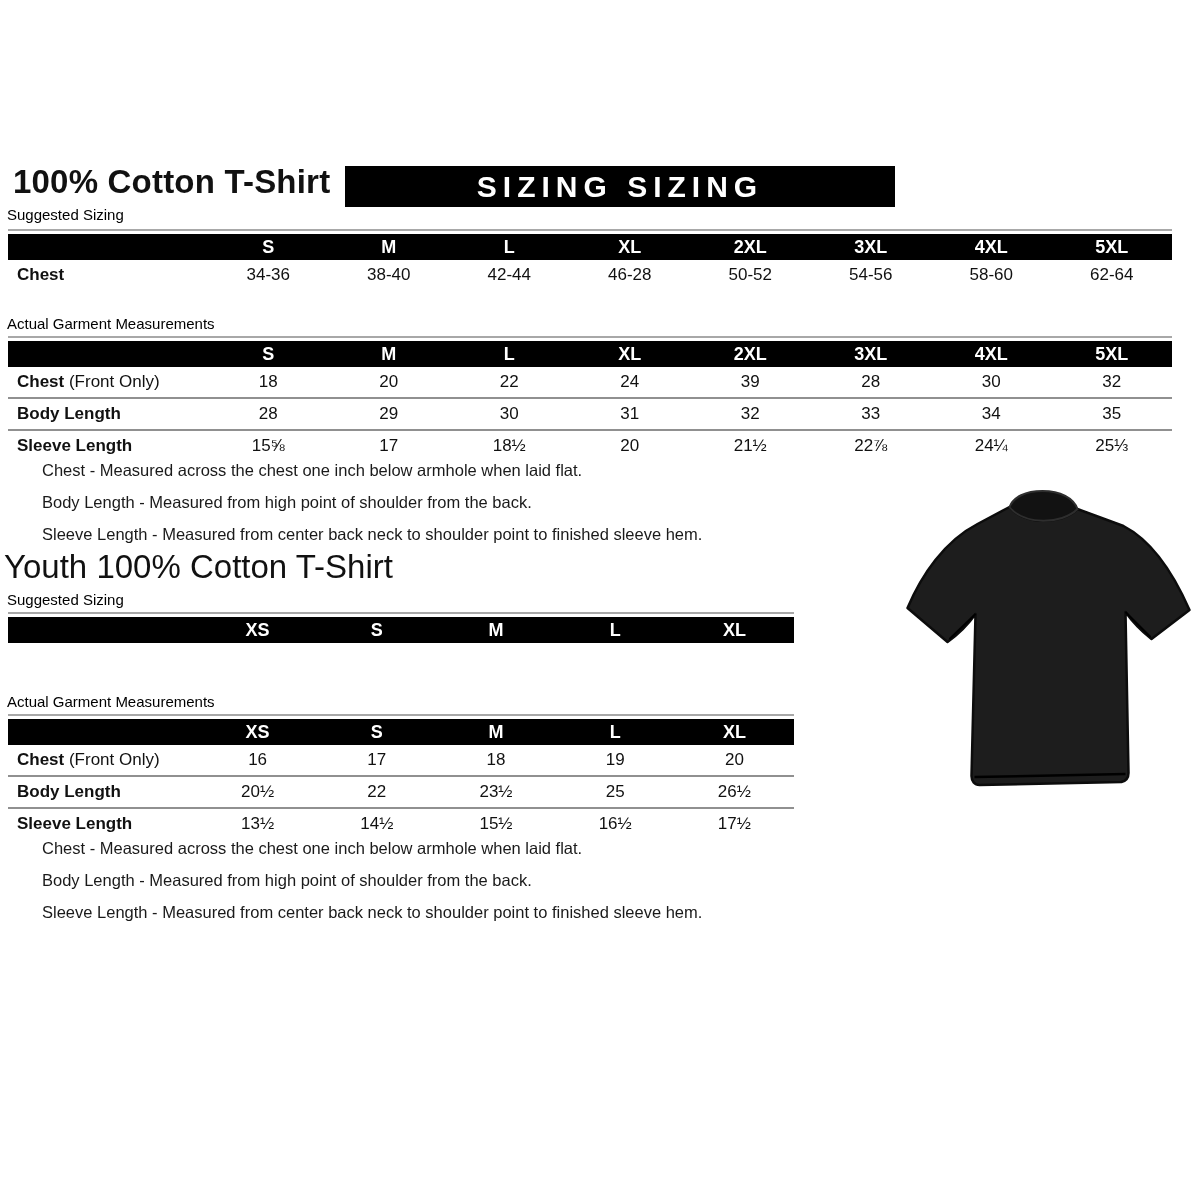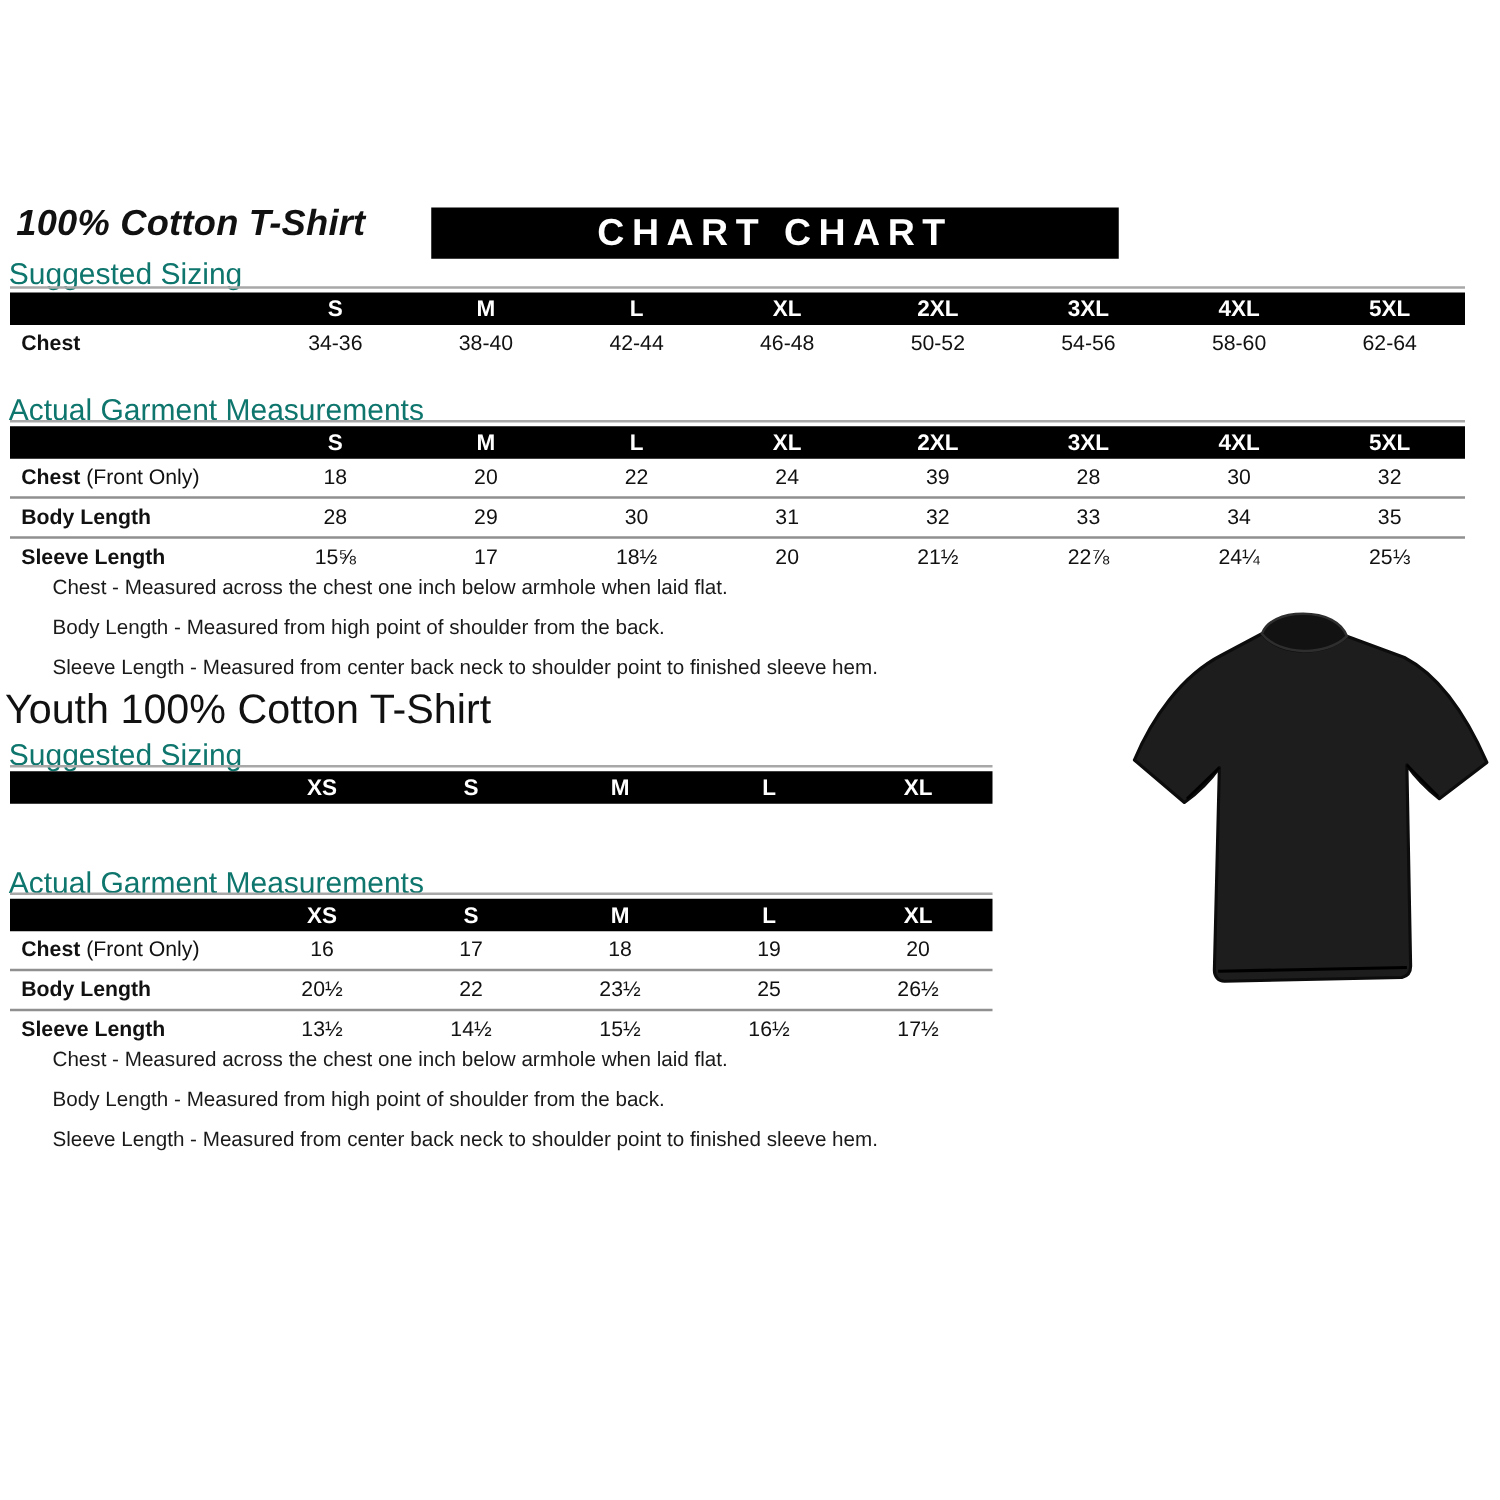--- a/index.html
+++ b/index.html
@@ -3,27 +3,27 @@
 <meta charset="utf-8">
 <style>
   html,body{margin:0;padding:0;}
   body{
     width:1200px;height:1200px;background:#ffffff;position:relative;
     font-family:"Liberation Sans", sans-serif;color:#111;
     -webkit-font-smoothing:antialiased;
   }
   .abs{position:absolute;}
 
-  .main-title{font-size:29px;font-weight:bold;letter-spacing:0.2px;font-style:italic;}
+  .main-title{font-size:33px;font-weight:bold;letter-spacing:0.2px;}
   .youth-title{font-size:33px;font-weight:normal;}
   .banner{
     background:#000;color:#fff;font-weight:bold;font-size:30px;
     letter-spacing:6px;text-align:center;line-height:41px;height:41px;
   }
-  .section-label{font-size:24px;color:#0f766e;}
+  .section-label{font-size:15px;color:#000000;}
 
   .sizing-table{box-sizing:border-box;}
   .table-topline{border-top:2px solid #a8a8a8;margin-bottom:3px;height:0;}
   .hdr-bar{
     background:#000;color:#fff;display:flex;align-items:center;
     height:26px;font-weight:bold;font-size:18px;
   }
   .t-row{display:flex;align-items:center;height:30px;font-size:17px;}
   .t-row.sep{border-top:2px solid #909090;}
   .label-cell{box-sizing:border-box;padding-left:9px;text-align:left;}
@@ -35,21 +35,21 @@
   .hdr-bar .label-cell{color:#fff;}
 
   .notes{font-size:16.5px;line-height:32px;color:#1a1a1a;margin-left:28px;}
   .notes div{white-space:nowrap;}
 </style>
 </head>
 <body>
 
 <div class="abs main-title" style="left:13px;top:163px;">100% Cotton T-Shirt</div>
 
-<div class="abs banner" style="left:345px;top:166px;width:550px;">CHART CHART</div>
+<div class="abs banner" style="left:345px;top:166px;width:550px;">SIZING SIZING</div>
 
 <div class="abs section-label" style="left:7px;top:206px;">Suggested Sizing</div>
 
 <div class="abs sizing-table adult" style="left:8px;top:229px;width:1164px;">
   <div class="table-topline"></div>
   <div class="hdr-bar">
     <div class="label-cell"></div>
     <div class="cell">S</div>
     <div class="cell">M</div>
     <div class="cell">L</div>
@@ -57,21 +57,21 @@
     <div class="cell">2XL</div>
     <div class="cell">3XL</div>
     <div class="cell">4XL</div>
     <div class="cell">5XL</div>
   </div>
   <div class="t-row">
     <div class="label-cell lbl-b">Chest</div>
     <div class="cell">34-36</div>
     <div class="cell">38-40</div>
     <div class="cell">42-44</div>
-    <div class="cell">46-48</div>
+    <div class="cell">46-28</div>
     <div class="cell">50-52</div>
     <div class="cell">54-56</div>
     <div class="cell">58-60</div>
     <div class="cell">62-64</div>
   </div>
 </div>
 
 <div class="abs section-label" style="left:7px;top:315px;">Actual Garment Measurements</div>
 
 <div class="abs sizing-table adult" style="left:8px;top:336px;width:1164px;">

